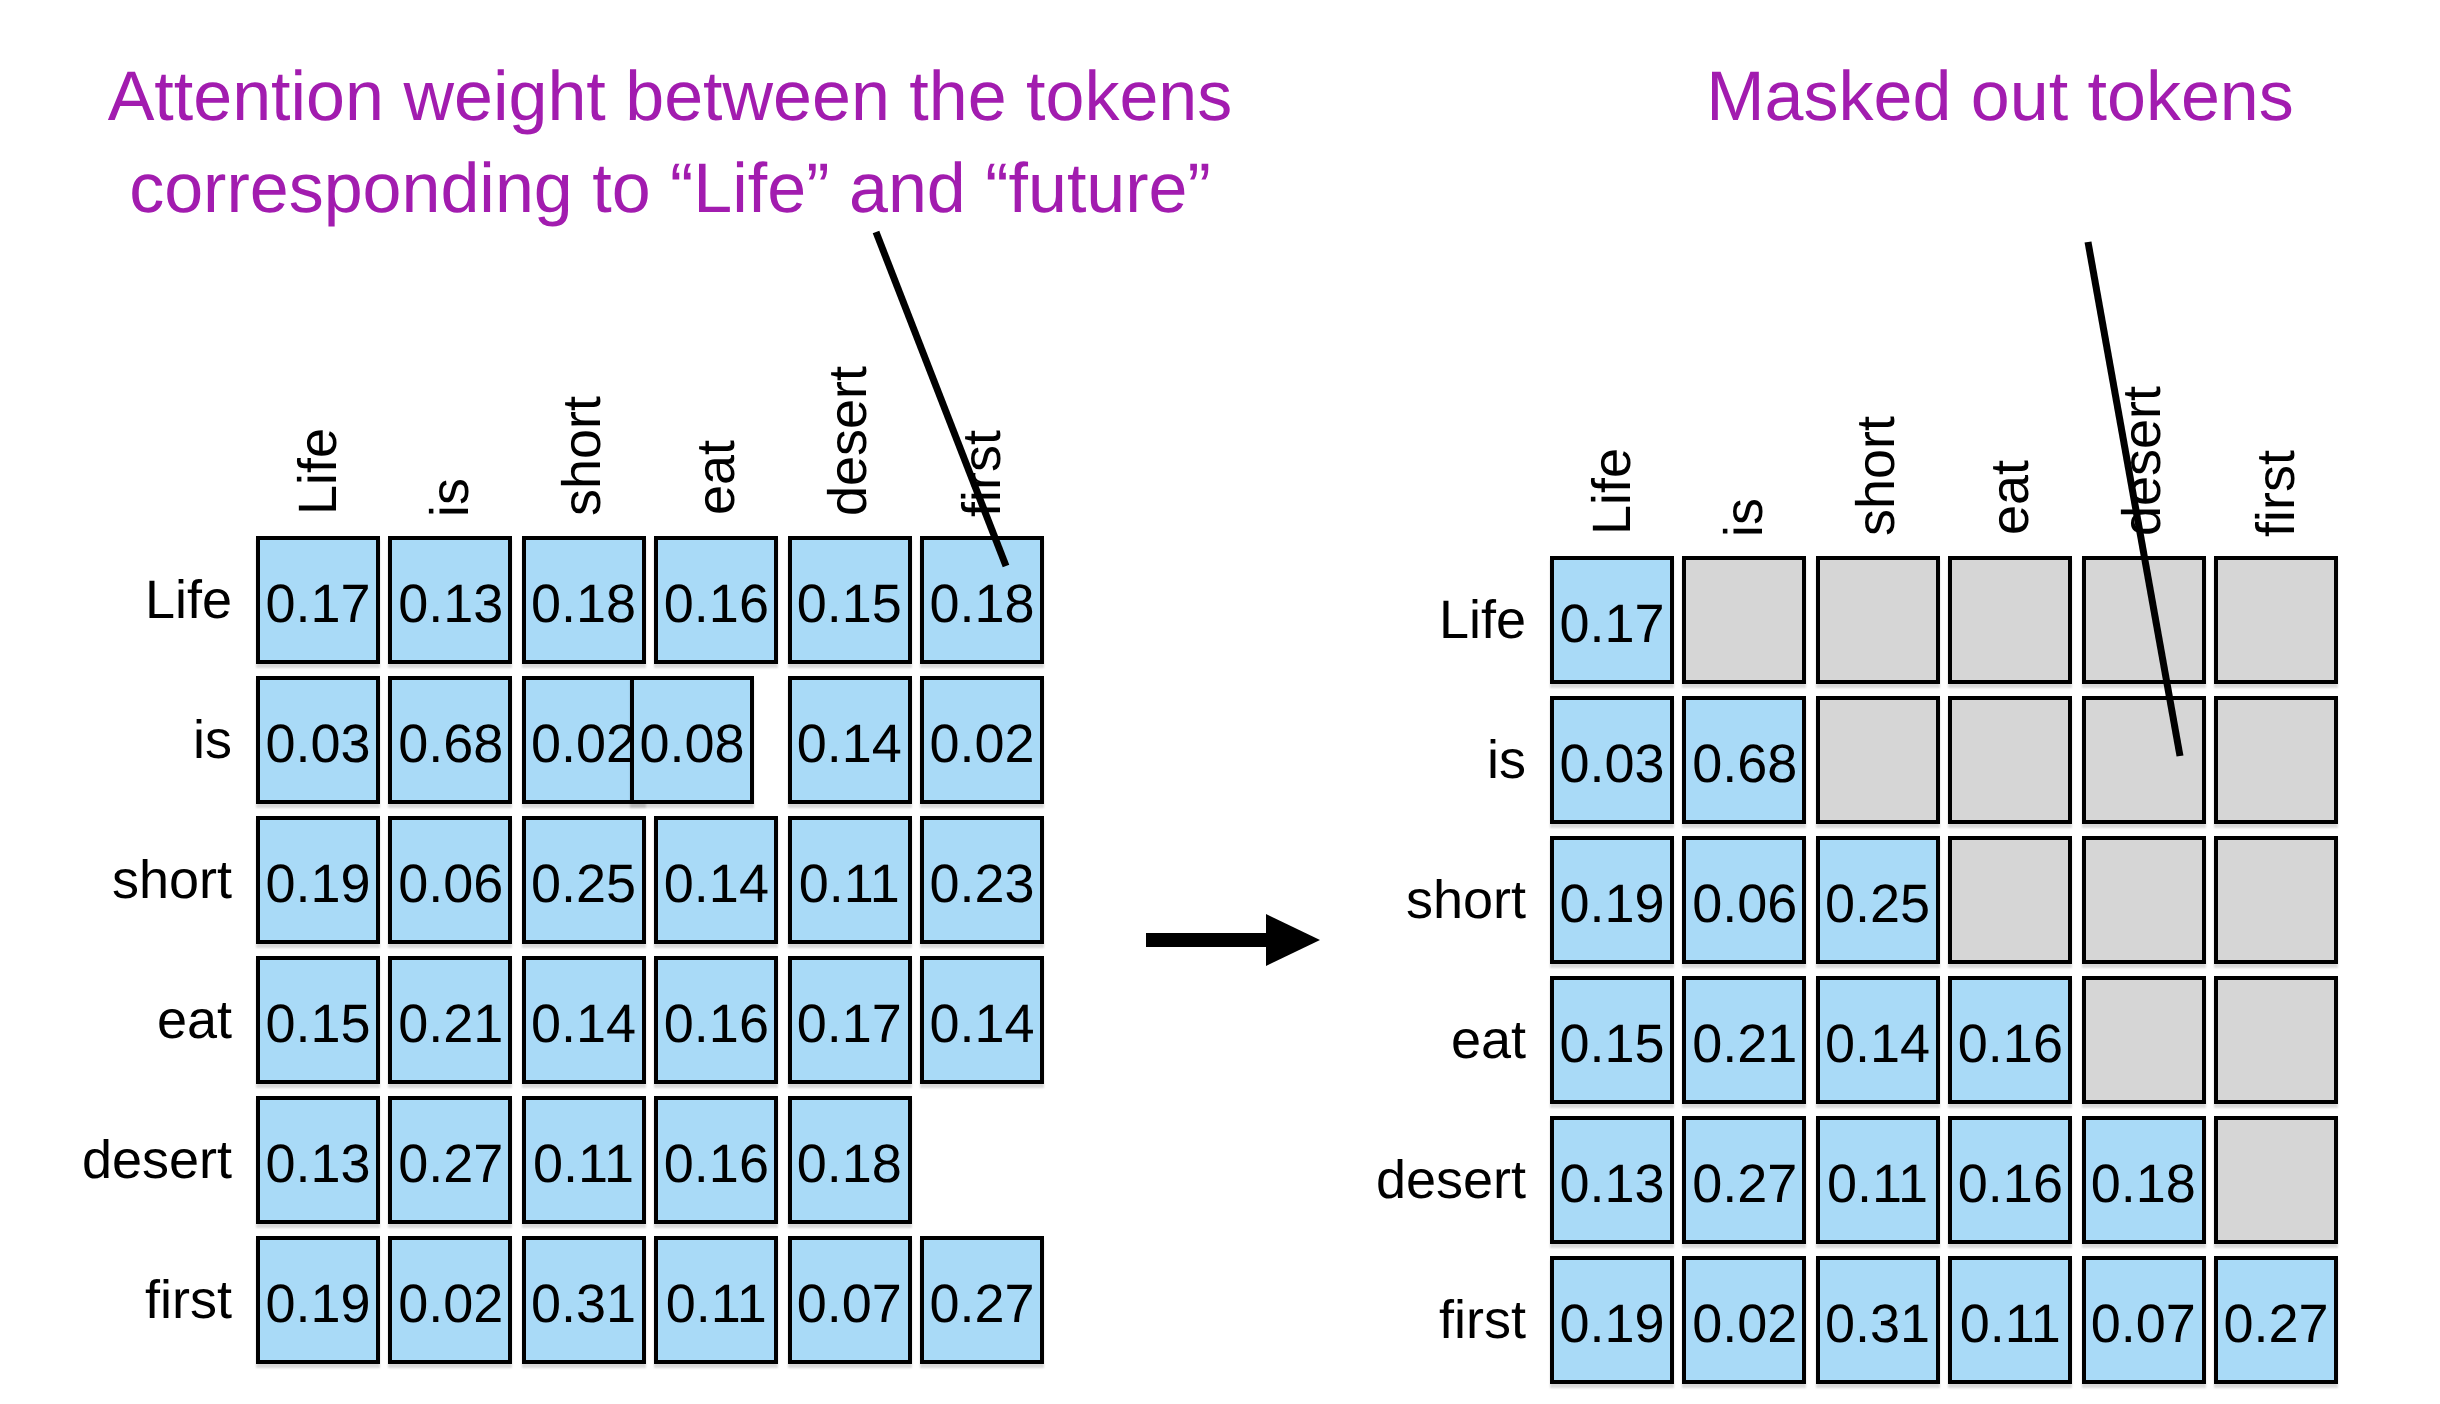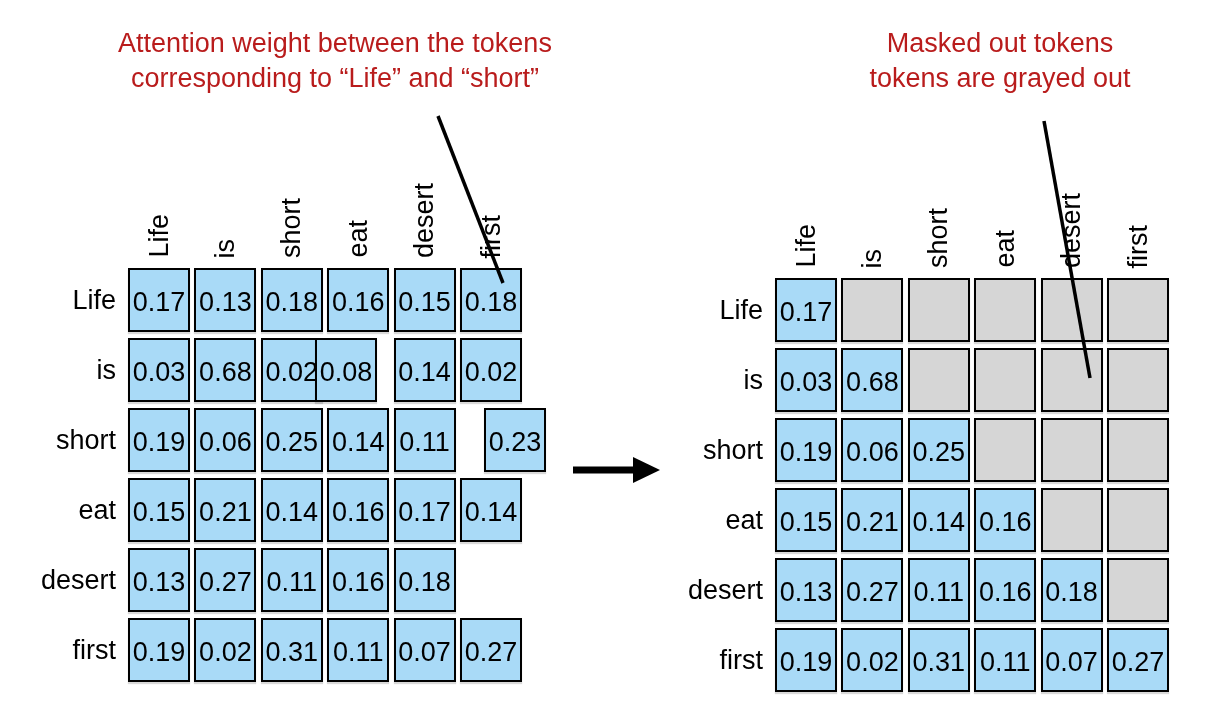--- a/index.html
+++ b/index.html
@@ -12,23 +12,23 @@
     width: 1220px;
     height: 702px;
     background: #ffffff;
     overflow: hidden;
     font-family: "Liberation Sans", sans-serif;
     color: #000;
   }
   .caption {
     position: absolute;
     text-align: center;
-    font-size: 27px;
+    font-size: 35px;
     line-height: 1.3;
-    color: #b91c1c;
+    color: #a21caf;
   }
   .matrix-layer { position: absolute; left: 0; top: 0; width: 100%; height: 100%; }
   .cell {
     position: absolute;
     width: 62px;
     height: 64px;
     box-sizing: border-box;
     border: 2px solid #000;
     display: flex;
     align-items: center;
@@ -71,26 +71,25 @@
     pointer-events: none;
   }
 </style>
 </head>
 <body>
 
 <div class="canvas">
 
   <div class="caption" style="left:35px; top:26px; width:600px;">
     <div>Attention weight between the tokens</div>
-    <div>corresponding to “Life” and “short”</div>
+    <div>corresponding to “Life” and “future”</div>
   </div>
 
   <div class="caption" style="left:800px; top:26px; width:400px;">
     <div>Masked out tokens</div>
-    <div>tokens are grayed out</div>
   </div>
 
   <div class="matrix-layer" id="left-matrix">
       <div class="col-header" style="left: 128px; top: 170px;">
         <span>Life</span>
       </div>
       <div class="col-header" style="left: 194.4px; top: 170px;">
         <span>is</span>
       </div>
       <div class="col-header" style="left: 260.8px; top: 170px;">
@@ -121,21 +120,21 @@
       <div class="cell active" style="left: 194.4px; top: 338px;">0.68</div>
       <div class="cell active" style="left: 260.8px; top: 338px;">0.02</div>
       <div class="cell active" style="left: 315px; top: 338px;">0.08</div>
       <div class="cell active" style="left: 393.6px; top: 338px;">0.14</div>
       <div class="cell active" style="left: 460px; top: 338px;">0.02</div>
       <div class="cell active" style="left: 128px; top: 408px;">0.19</div>
       <div class="cell active" style="left: 194.4px; top: 408px;">0.06</div>
       <div class="cell active" style="left: 260.8px; top: 408px;">0.25</div>
       <div class="cell active" style="left: 327.2px; top: 408px;">0.14</div>
       <div class="cell active" style="left: 393.6px; top: 408px;">0.11</div>
-      <div class="cell active" style="left: 484px; top: 408px;">0.23</div>
+      <div class="cell active" style="left: 460px; top: 408px;">0.23</div>
       <div class="cell active" style="left: 128px; top: 478px;">0.15</div>
       <div class="cell active" style="left: 194.4px; top: 478px;">0.21</div>
       <div class="cell active" style="left: 260.8px; top: 478px;">0.14</div>
       <div class="cell active" style="left: 327.2px; top: 478px;">0.16</div>
       <div class="cell active" style="left: 393.6px; top: 478px;">0.17</div>
       <div class="cell active" style="left: 460px; top: 478px;">0.14</div>
       <div class="cell active" style="left: 128px; top: 548px;">0.13</div>
       <div class="cell active" style="left: 194.4px; top: 548px;">0.27</div>
       <div class="cell active" style="left: 260.8px; top: 548px;">0.11</div>
       <div class="cell active" style="left: 327.2px; top: 548px;">0.16</div>

